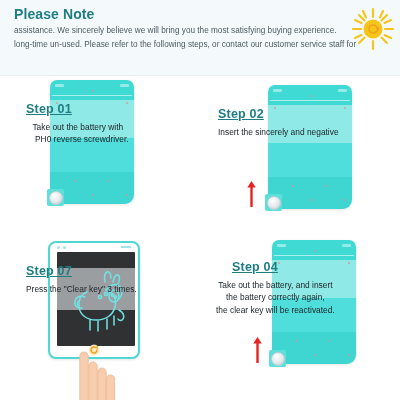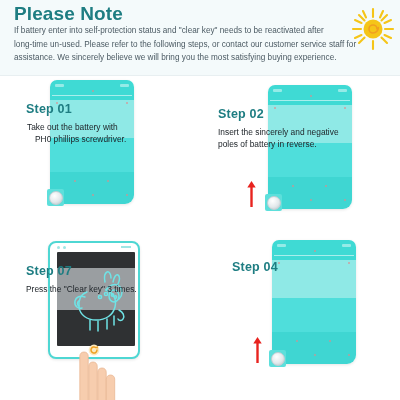--- a/index.html
+++ b/index.html
@@ -11,21 +11,21 @@
   }
   .page { position: relative; width: 400px; height: 400px; background: #ffffff; }
 
   
   .header {
     position: absolute; left: 0; top: 0; width: 400px; height: 76px;
     background: #f4fafb;
     padding: 6px 14px 0 14px;
   }
   .note-title {
-    font-size: 19px; font-weight: bold; color: #1e7d82;
+    font-size: 14px; font-weight: bold; color: #1e7d82;
     letter-spacing: .1px; line-height: 16px; margin-bottom: 2px;
   }
   .note-body {
     font-size: 8.2px; color: #4b5a63; line-height: 13.6px;
     max-width: 372px; letter-spacing: .01px;
   }
   .sun {
     position: absolute; right: 4px; top: 6px; width: 46px; height: 46px;
   }
 
@@ -36,26 +36,26 @@
   .cell.c2 { left: 200px; top: 5px; }
   .cell.c3 { left: 0;   top: 162px; }
   .cell.c4 { left: 200px; top: 162px; }
 
   
   .art { position: absolute; inset: 0; z-index: 1; }
   .txt { position: absolute; z-index: 3; }
 
   .step-title {
     font-size: 12.5px; font-weight: bold; color: #1e7d82; letter-spacing: .2px;
-    line-height: 15px; white-space: nowrap;
+    line-height: 15px; white-space: nowrap; text-decoration: underline;
   }
   .step-body {
     font-size: 8.4px; color: #20262b; line-height: 12.4px; font-weight: 500;
   }
-  .step-body span { display: block; white-space: nowrap; }
+  .step-body span { display: block; white-space: nowrap; text-align: center; }
 
   
   .tabback {
     position: absolute; width: 84px; height: 124px;
     background: linear-gradient(180deg,
        #3fdad4 0%, #3fdad4 16%,
        #8fe9e6 16%, #8fe9e6 47%,
        #4fdedb 47%, #4fdedb 74%,
        #3fd6d2 74%, #3fd6d2 100%);
     border-radius: 7px 7px 9px 9px;
@@ -121,23 +121,22 @@
   }
 </style>
 </head>
 <body>
 
 <div class="page">
 
   <div class="header">
     <div class="note-title">Please Note</div>
     <div class="note-body">
-      <div>If battery enter into self-protection status and "clear key" needs to be reactivated after</div>
+      <div>assistance. We sincerely believe we will bring you the most satisfying buying experience.</div>
       <div>long-time un-used. Please refer to the following steps, or contact our customer service staff for</div>
-      <div>assistance. We sincerely believe we will bring you the most satisfying buying experience.</div>
     </div>
 
     <svg class="sun" viewBox="0 0 46 46">
       <g stroke="#f5c518" stroke-width="2.1" stroke-linecap="round">
         <line x1="23" y1="3" x2="23" y2="11"></line>
         <line x1="23" y1="35" x2="23" y2="43"></line>
         <line x1="3" y1="23" x2="11" y2="23"></line>
         <line x1="35" y1="23" x2="43" y2="23"></line>
         <line x1="9" y1="9" x2="14.5" y2="14.5"></line>
         <line x1="31.5" y1="31.5" x2="37" y2="37"></line>
@@ -175,21 +174,21 @@
         </div>
         <div class="batt" style="left:47px; top:113px;">
             <i></i>
           </div>
       </div>
       <div class="txt" style="left:26px; top:26px;">
         <div class="step-title">Step 01</div>
       </div>
       <div class="txt step-body" style="left:27px; top:45px;">
         <span>Take out the battery with</span>
-        <span style="padding-left:8px">PH0 phillips screwdriver.</span>
+        <span style="padding-left:8px">PH0 reverse screwdriver.</span>
       </div>
     </div>
 
     <div class="cell c2">
       <div class="art">
         <div class="tabback" style="left:68px; top:4px;">
           <div class="slot" style="left:5px;"></div>
           <div class="slot" style="right:5px;"></div>
           <div class="screw" style="left:6px;  top:22px;"></div>
           <div class="screw" style="right:6px; top:22px;"></div>
@@ -206,21 +205,20 @@
         <svg class="arrow" style="left:47px; top:100px;" viewBox="0 0 9 26">
           <line x1="4.5" y1="26" x2="4.5" y2="5" stroke="#e8231f" stroke-width="2.4"></line>
           <polygon points="4.5,0 0.3,6.4 8.7,6.4" fill="#e8231f"></polygon>
         </svg>
       </div>
       <div class="txt" style="left:18px; top:26px;">
         <div class="step-title">Step 02</div>
       </div>
       <div class="txt step-body" style="left:18px; top:45px;">
         <span>Insert the sincerely and negative</span>
-        <span>poles of battery in reverse.</span>
       </div>
     </div>
 
     <div class="cell c3">
       <div class="art">
         <div class="tabfront" style="left:48px; top:3px;">
           <div class="topbar">
             <span class="dot"></span>
               <span class="dot"></span>
               <span class="bar"></span>
@@ -286,16 +284,21 @@
             <i></i>
           </div>
         <svg class="arrow" style="left:53px; top:99px;" viewBox="0 0 9 26">
           <line x1="4.5" y1="26" x2="4.5" y2="5" stroke="#e8231f" stroke-width="2.4"></line>
           <polygon points="4.5,0 0.3,6.4 8.7,6.4" fill="#e8231f"></polygon>
         </svg>
       </div>
       <div class="txt" style="left:32px; top:22px;">
         <div class="step-title">Step 04</div>
       </div>
+      <div class="txt step-body" style="left:16px; top:41px;">
+        <span>Take out the battery,   and insert</span>
+        <span>the battery correctly again,</span>
+        <span>the clear key will be reactivated.</span>
+      </div>
     </div>
 
   </div>
 </div>
 
 </body></html>

